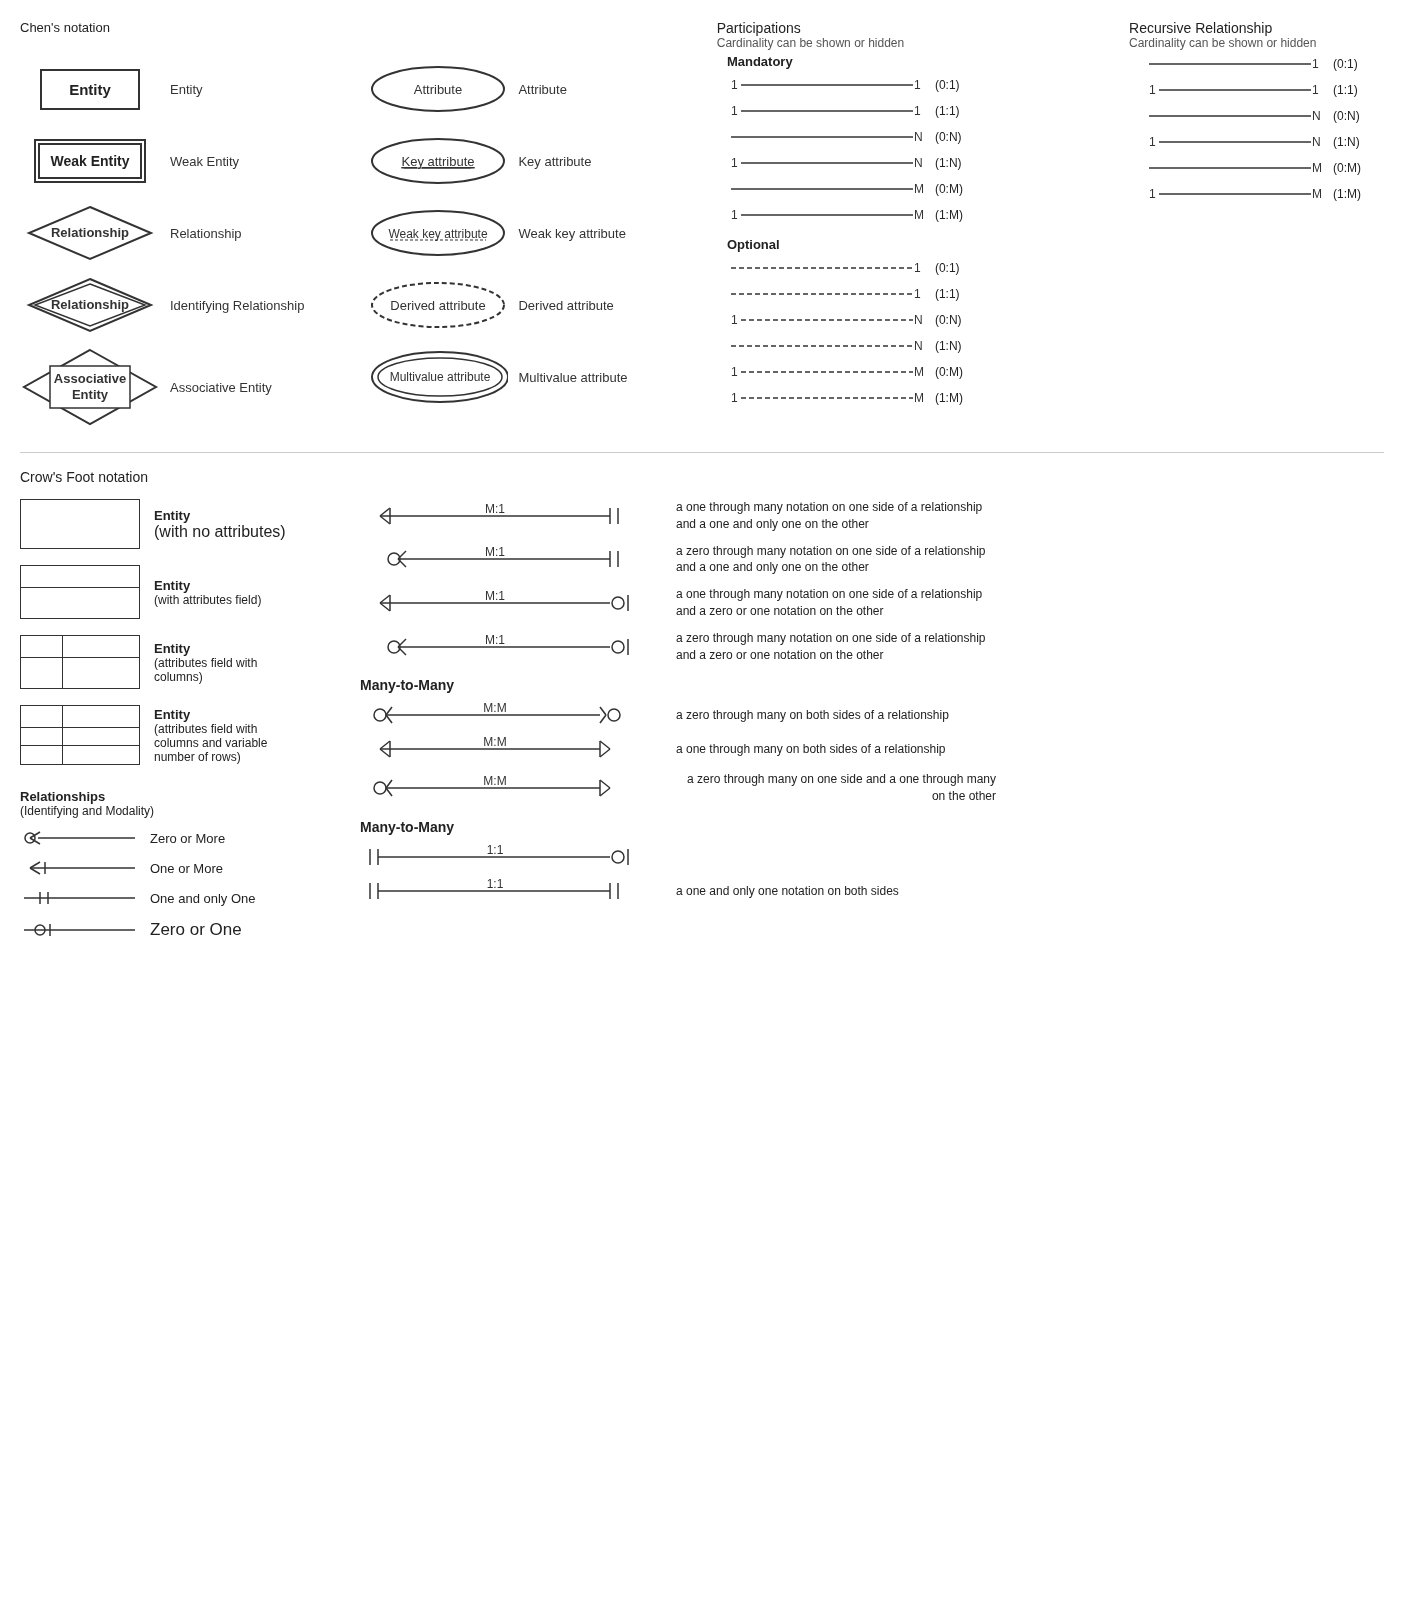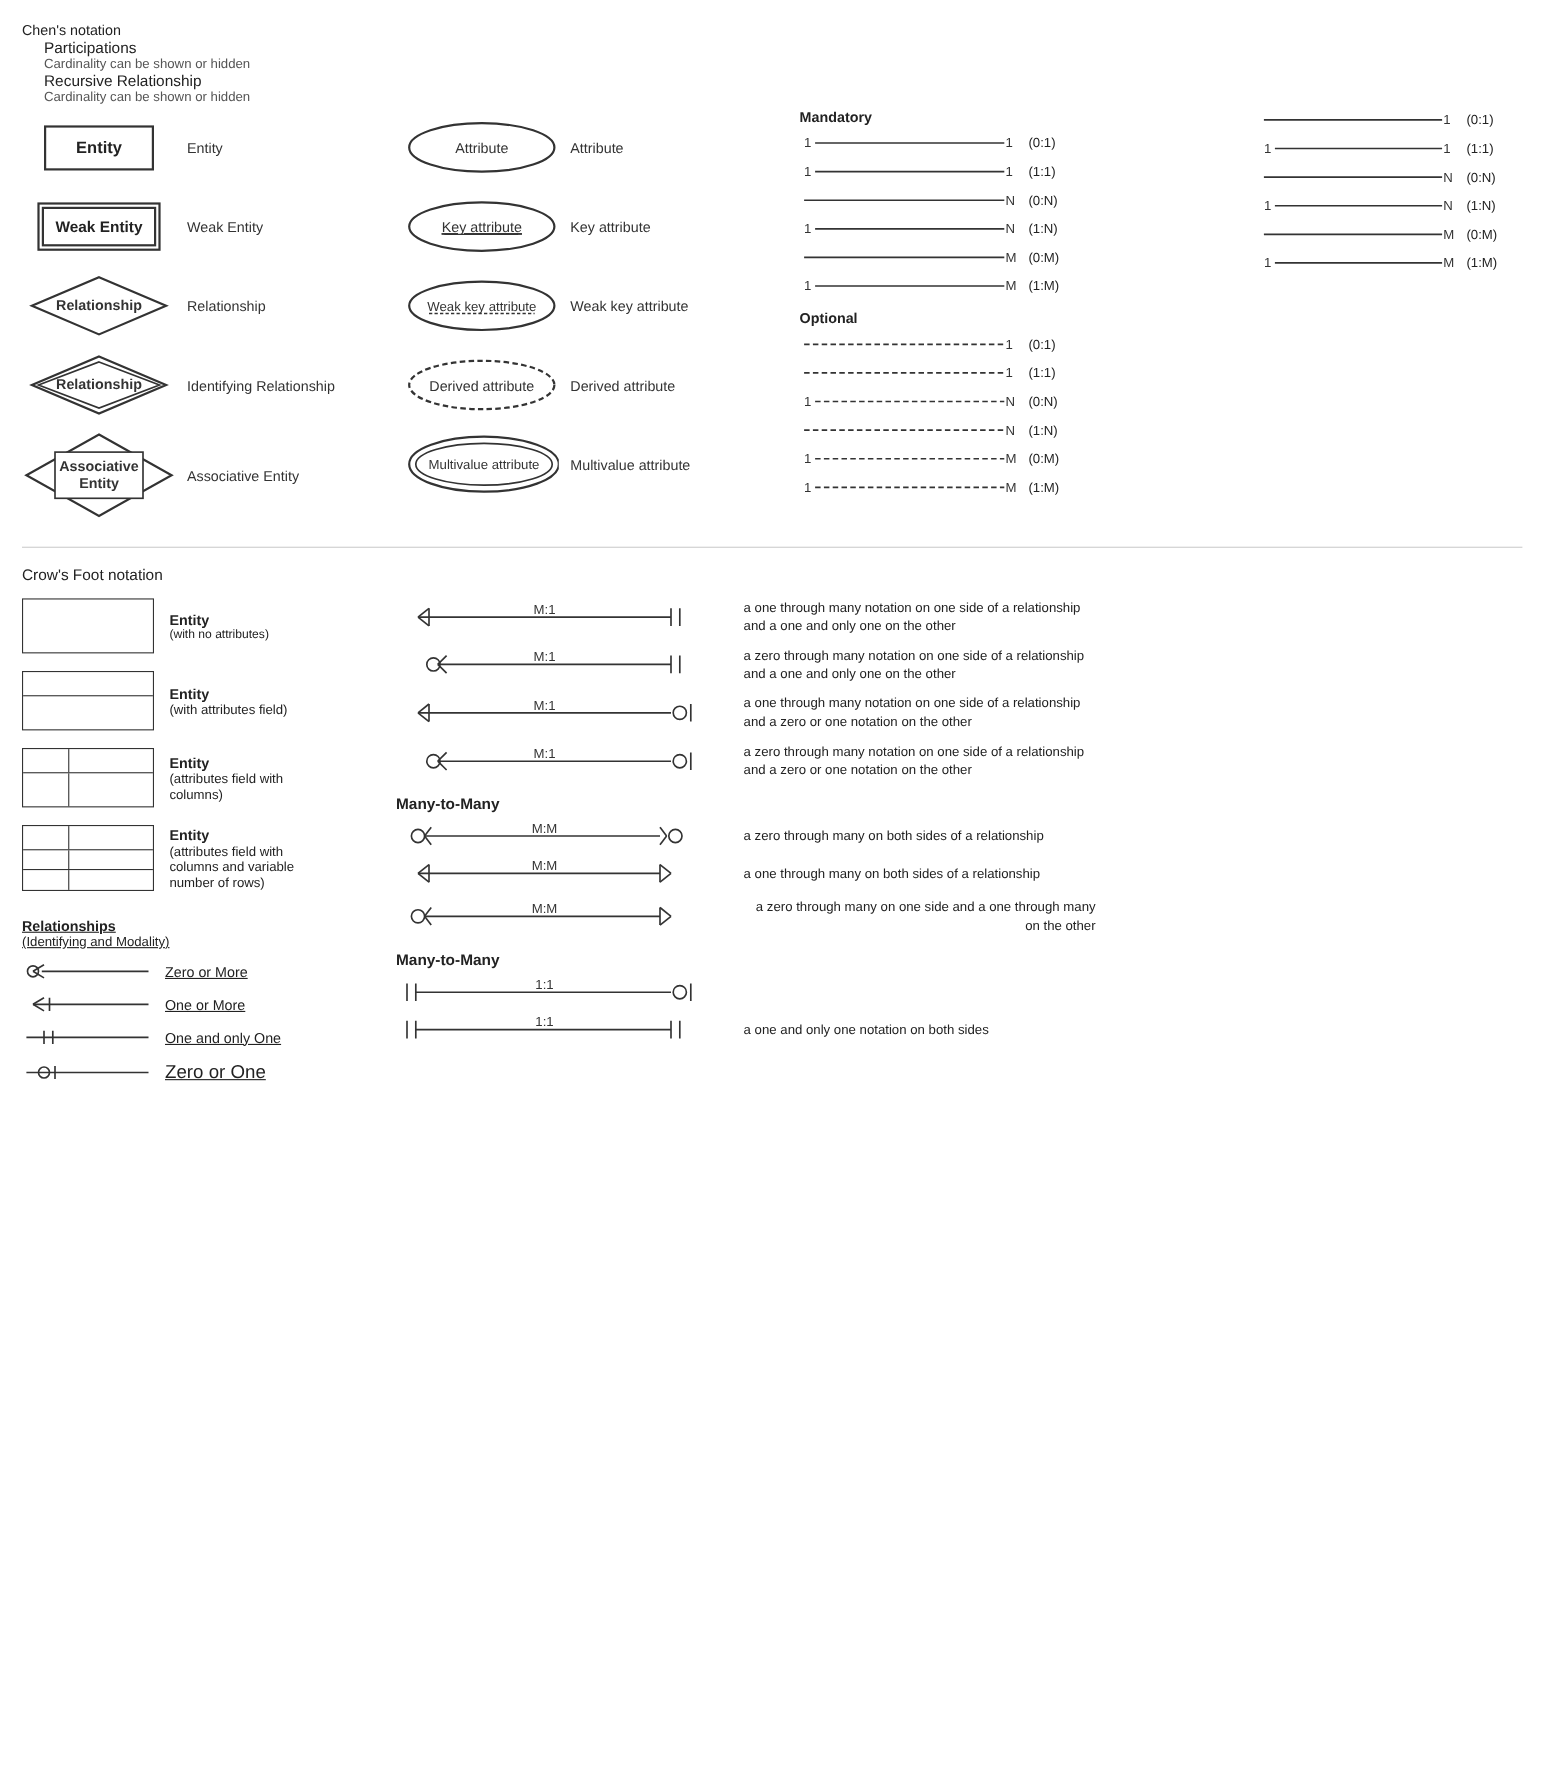--- a/index.html
+++ b/index.html
@@ -35,21 +35,21 @@
     }
 
     
     svg { display: block; }
   </style>
 </head>
 <body>
 
 <div style="display:flex; flex-direction:column;">
 
-  <div style="display:flex; flex-direction:column; gap:0; margin-bottom:4px;">
+  <div style="display:flex; flex-direction:row; gap:0; margin-bottom:4px;">
     <div style="width:340px;">
       <span>Chen's notation</span>
     </div>
     <div style="width:350px;"></div>
     <div style="width:420px; padding-left:20px;">
       <div style="font-size:14px; font-weight:normal;">Participations</div>
       <div style="font-size:12px; color:#555;">Cardinality can be shown or hidden</div>
     </div>
     <div style="width:280px; padding-left:20px;">
       <div style="font-size:14px;">Recursive Relationship</div>
@@ -341,21 +341,21 @@
   <div style="font-size:14px; margin-bottom:14px;">Crow's Foot notation</div>
 
   <div style="display:flex; gap:40px; align-items:flex-start;">
 
     <div style="width:300px;">
 
       <div style="display:flex;align-items:center;gap:14px;margin-bottom:16px;">
         <div style="width:120px;height:50px;border:1.5px solid #333;"></div>
         <div>
           <div style="font-size:13px;font-weight:bold;">Entity</div>
-          <div style="font-size:11px;">(with no attributes)</div>
+          <div style="font-size:16px;">(with no attributes)</div>
         </div>
       </div>
 
       <div style="display:flex;align-items:center;gap:14px;margin-bottom:16px;">
         <div style="width:120px;border:1.5px solid #333;">
           <div style="height:22px;border-bottom:1.5px solid #333;"></div>
           <div style="height:30px;"></div>
         </div>
         <div>
           <div style="font-size:13px;font-weight:bold;">Entity</div>
@@ -394,21 +394,21 @@
             <div style="width:42px;border-right:1.5px solid #333;"></div>
             <div style="flex:1;"></div>
           </div>
         </div>
         <div>
           <div style="font-size:13px;font-weight:bold;">Entity</div>
           <div style="font-size:12px;max-width:130px;">(attributes field with columns and variable number of rows)</div>
         </div>
       </div>
 
-      <div style="margin-top:8px;text-decoration:underline;">
+      <div style="margin-top:8px;">
         <div style="font-size:13px;font-weight:bold;">Relationships</div>
         <div style="font-size:12px;margin-bottom:10px;">(Identifying and Modality)</div>
 
         <div style="display:flex;align-items:center;gap:10px;margin-bottom:10px;">
           <svg width="120" height="20">
 
             <circle cx="10" cy="10" r="5" fill="none" stroke="#333" stroke-width="1.5"></circle>
             <line x1="18" y1="10" x2="115" y2="10" stroke="#333" stroke-width="1.5"></line>
 
             <line x1="20" y1="4" x2="10" y2="10" stroke="#333" stroke-width="1.5"></line>

